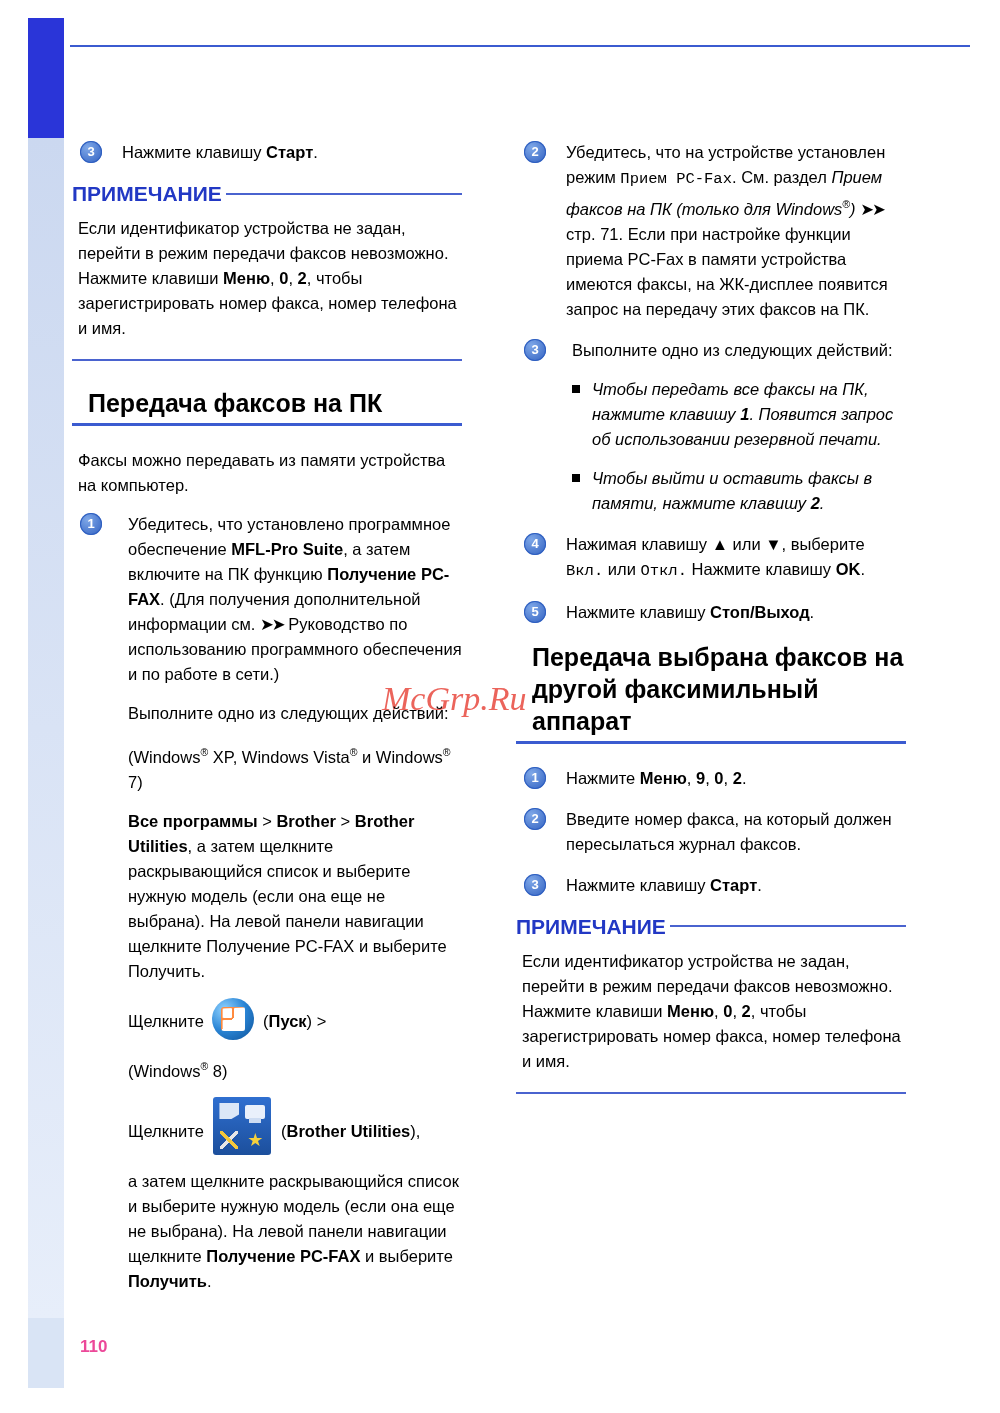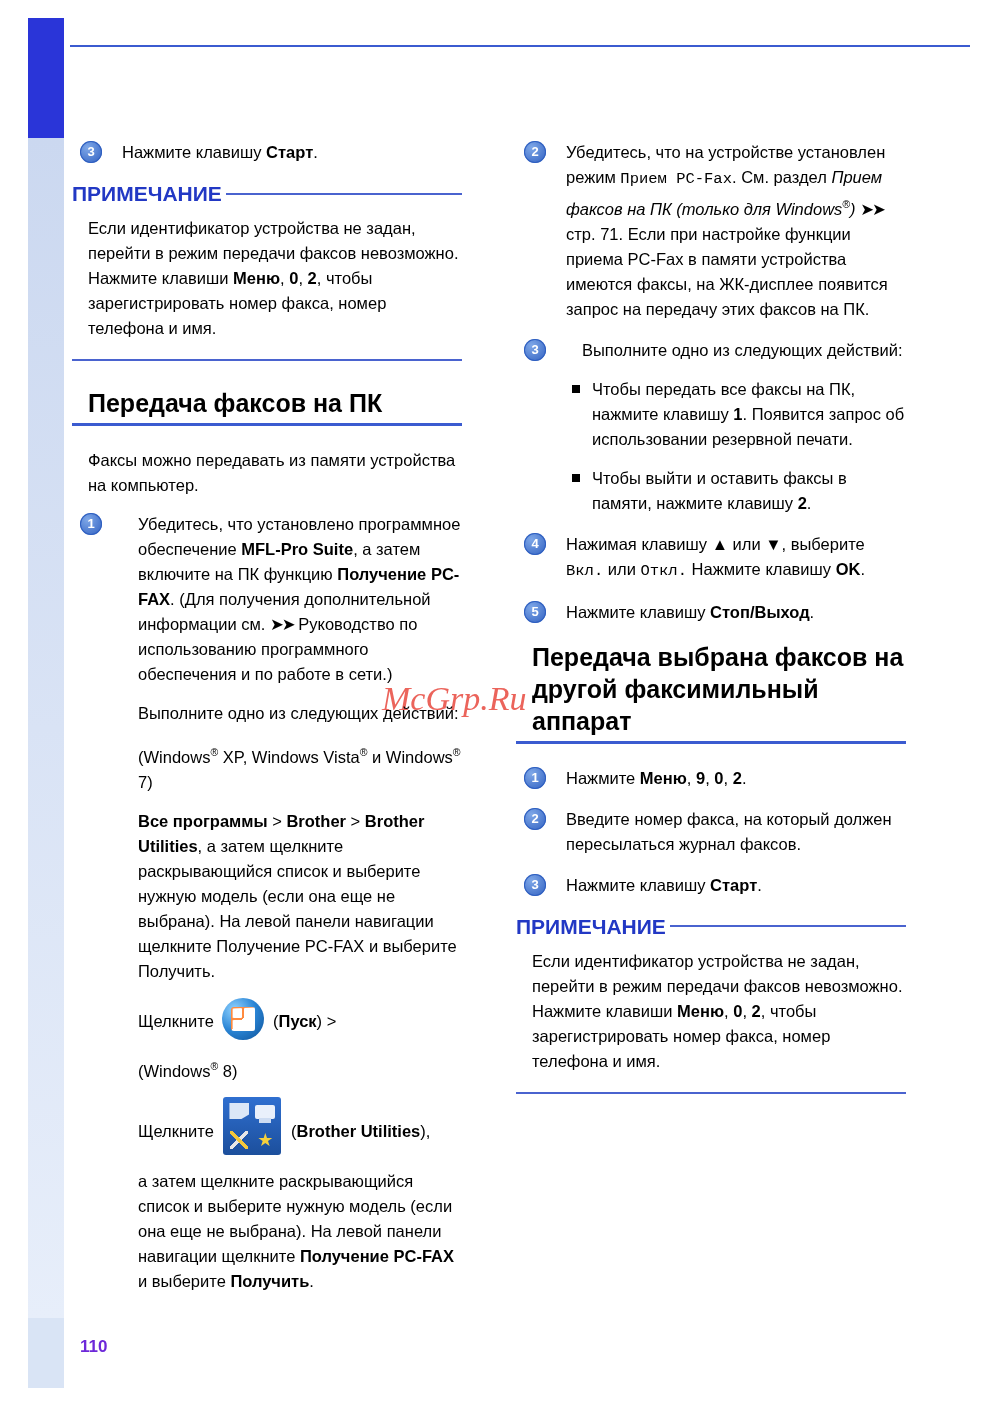--- a/index.html
+++ b/index.html
@@ -47,34 +47,34 @@
     width: 900px;
     height: 2px;
     background: #3b5bd0;
   }
   .page-num {
     position: absolute;
     left: 80px;
     top: 1337px;
     font-size: 17px;
     font-weight: bold;
-    color: #6d28d9;
+    color: #ec4899;
   }
 
   .col {
     position: absolute;
     top: 140px;
     width: 390px;
     font-size: 16.5px;
     line-height: 25px;
   }
   .col-left { left: 72px; }
   .col-right { left: 516px; }
 
-  p { margin: 0 0 14px 16px; }
+  p { margin: 0 0 14px 6px; }
 
   
   .step {
     position: relative;
     padding-left: 50px;
     margin-bottom: 16px;
   }
   .step .num {
     position: absolute;
     left: 8px;
@@ -90,20 +90,21 @@
     line-height: 22px;
     box-shadow: 0 0 0 1px #2f5fc0 inset;
   }
   .step .body { }
 
   
   .subbullet {
     position: relative;
     padding-left: 26px;
     margin: 0 0 14px 0;
+    font-style: italic;
   }
   .subbullet .sq {
     position: absolute;
     left: 6px;
     top: 8px;
     width: 8px;
     height: 8px;
     background: #000;
   }
 

